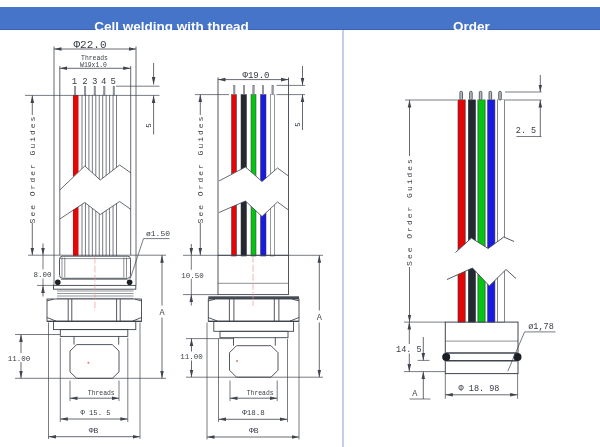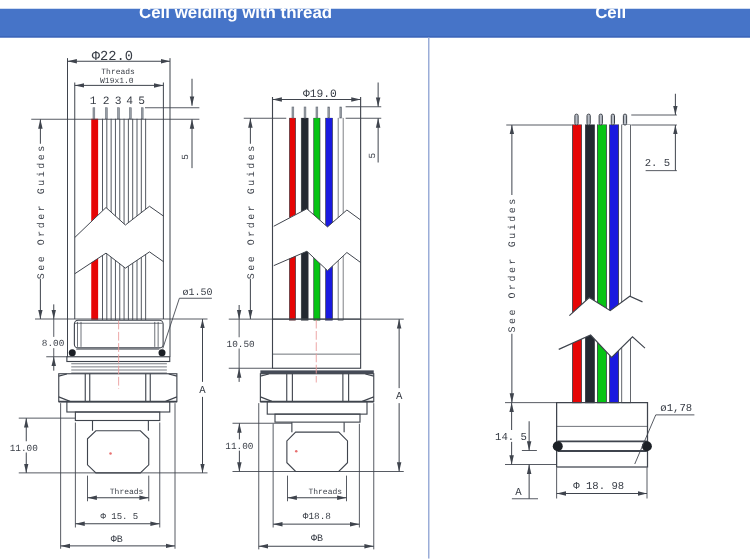--- a/index.html
+++ b/index.html
@@ -1,26 +1,26 @@
 <!DOCTYPE html>
 <html><head>
 <meta charset="utf-8">
 <style>
   html,body{margin:0;padding:0;background:#ffffff;width:600px;height:447px;overflow:hidden;}
   .hdr{position:absolute;left:0;top:6.8px;width:600px;height:22.2px;background:#4674c8;border-bottom:1px solid #3a62b5;}
-  .ht{position:absolute;top:2px;font-family:"Liberation Sans",sans-serif;font-weight:bold;font-size:13.5px;color:#ffffff;text-align:center;padding-left:17px;}
+  .ht{position:absolute;top:19px;font-family:"Liberation Sans",sans-serif;font-weight:bold;font-size:13.5px;color:#ffffff;text-align:center;}
   .h1{left:0;width:343px;}
   .h2{left:343px;width:257px;}
   svg{position:absolute;left:0;top:0;filter:blur(0.28px);}
 </style>
 </head>
 <body>
 <div class="hdr"></div>
 <div class="ht h1">Cell welding with thread</div>
-<div class="ht h2">Cell</div>
+<div class="ht h2">Order</div>
 <svg width="600" height="447" viewBox="0 0 600 447">
 <defs>
 <marker id="m" markerWidth="10" markerHeight="7" refX="7.5" refY="3" orient="auto-start-reverse" markerUnits="userSpaceOnUse">
         <path d="M0,1.2 L7.5,3 L0,4.8 Z" fill="#3f444d"></path>
       </marker>
 <clipPath id="cw1">
   <polygon points="58,94.8 132,94.8 132,173 119.6,165 100.3,180 84.8,166 58,191"></polygon>
   <polygon points="58,219.5 84.8,202.5 100.3,214.5 119.6,201.5 132,209.5 132,256 58,256"></polygon>
 </clipPath>
 <clipPath id="cw2">

